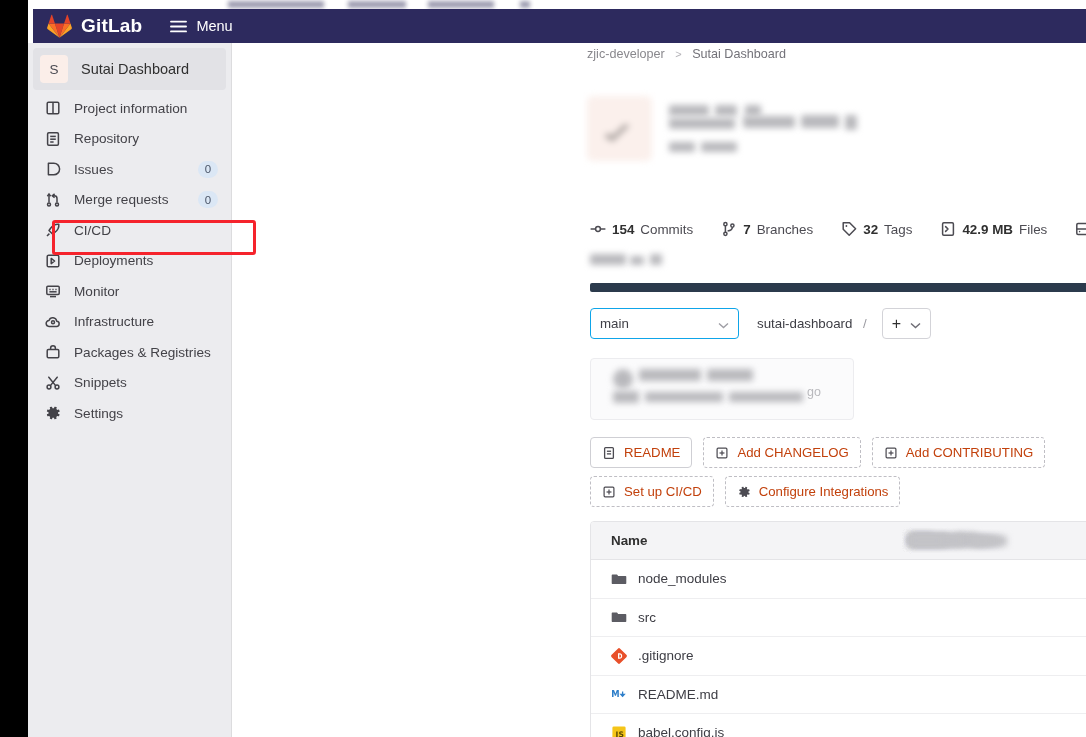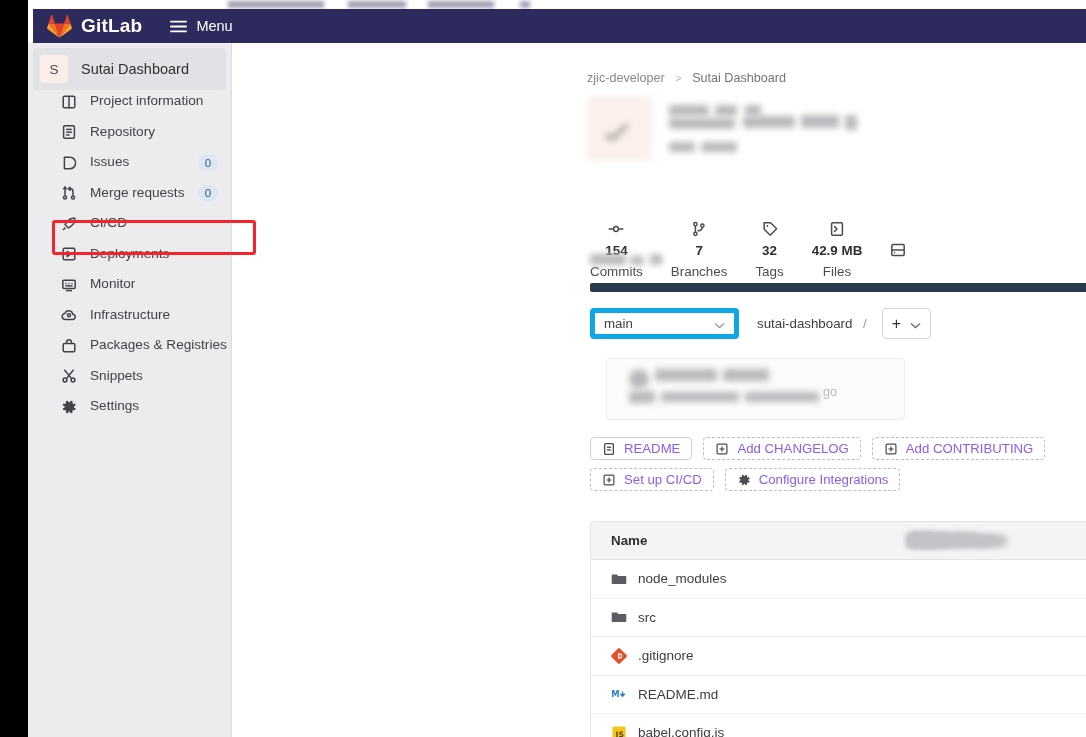--- a/index.html
+++ b/index.html
@@ -62,22 +62,22 @@
     color: #4a4a52; font-size: 13.5px; display: flex;
     align-items: center; justify-content: center; flex: 0 0 auto;
   }
   .proj-name {
     margin-left: 13px; font-size: 14.5px; color: #303030; font-weight: 400;
     white-space: nowrap;
   }
 
   .navlist { margin-top: 3px; }
   .navitem {
-    position: relative; display: flex; 
-    height: 30.5px; padding: 0 13px 0 32px; cursor: pointer;
+    position: relative; display: flex; align-items: center;
+    height: 30.5px; padding: 0 13px 0 16px; cursor: pointer;
   }
   .navitem .ico {
     width: 17px; height: 17px; flex: 0 0 17px; display: flex;
     align-items: center; justify-content: center; color: #434248;
   }
   .navitem .ico svg { display: block; }
   .navitem .lbl {
     margin-left: 13px; font-size: 13.6px; color: #434248; white-space: nowrap;
   }
   .badge {
@@ -91,21 +91,21 @@
     border: 3px solid #f5232c; border-radius: 3px;
     pointer-events: none; z-index: 6;
   }
 
   
   .main {
     position: absolute; left: 204px; top: 43px;
     width: 854px; height: 694px; background: #fff; overflow: hidden;
   }
   .crumbs {
-    position: absolute; left: 355px; top: 28px;
+    position: absolute; left: 355px; top: 4px;
     font-size: 12.6px; color: #89888d; white-space: nowrap;
   }
   .crumbs .sep { margin: 0 7px; color: #b5b4b9; font-size: 11px; }
   .crumbs .cur { color: #737279; }
 
   
   .projhdr { position: absolute; left: 355px; top: 53px; }
   .blur-av {
     position: absolute; left: 0; top: 0; width: 65px; height: 65px;
     border-radius: 6px; background: #fbf0ec; filter: blur(3px);
@@ -118,72 +118,72 @@
   .blur-line {
     position: absolute; background: #b9b9bd; filter: blur(3.2px);
     border-radius: 2px;
   }
 
   .stats {
     position: absolute; left: 358px; top: 178px;
     display: flex; align-items: center; gap: 28px;
     font-size: 13.4px; color: #4c4b52; white-space: nowrap;
   }
-  .stat { display: flex; align-items: center; gap: 6px; flex-direction: column; }
+  .stat { display: flex; align-items: center; gap: 6px; }
   .stat b { font-weight: 700; color: #303030; }
   .stat svg { display: block; }
 
   .langbar {
     position: absolute; left: 358px; top: 240px; width: 700px; height: 9px;
     background: #2b3a4c; border-radius: 2px;
   }
 
   
   .branchrow {
     position: absolute; left: 358px; top: 265px;
     display: flex; align-items: center;
   }
   .branch-select {
-    width: 149px; height: 31px; border: 5px solid #0ea5e9; border-radius: 4px;
+    width: 149px; height: 31px; border: 1px solid #0ea5e9; border-radius: 4px;
     background: #fff; display: flex; align-items: center;
     padding: 0 9px; cursor: pointer;
   }
   .branch-select .t { font-size: 13.3px; color: #404047; }
   .branch-select .cv { margin-left: auto; color: #9e9da4; }
   .pathtxt {
     margin-left: 18px; font-size: 13.3px; color: #3d3d44; white-space: nowrap;
   }
   .pathtxt .slash { color: #9b9aa1; margin-left: 7px; }
   .plusbtn {
     margin-left: 15px; height: 31px; padding: 0 9px;
     border: 1px solid #d3d3d8; border-radius: 4px; background: #fff;
     display: flex; align-items: center; gap: 9px; cursor: pointer;
   }
   .plusbtn .p { font-size: 16px; color: #303030; line-height: 1; }
   .plusbtn .cv { color: #6e6d75; }
 
   
   .commitcard {
-    position: absolute; left: 374px; top: 315px; width: 299px; height: 62px;
+    position: absolute; left: 358px; top: 315px; width: 264px; height: 62px;
     background: #fbfbfc; border: 1px solid #ececef; border-radius: 4px;
   }
   .commitcard .go {
     position: absolute; left: 216px; top: 26px;
     font-size: 12.5px; color: #b9b9bd; filter: blur(.4px);
   }
 
   
   .actions {
     position: absolute; left: 358px; top: 394px; width: 700px;
   }
   .arow { display: flex; align-items: center; gap: 11px; margin-bottom: 8px; }
   .abtn {
-    height: 23px; padding: 0 11px; border-radius: 4px; background: #fff;
+    height: 31px; padding: 0 11px; border-radius: 4px; background: #fff;
     display: flex; align-items: center; gap: 8px; cursor: pointer;
-    font-size: 13.2px; color: #8b5cf6; white-space: nowrap;
+    font-size: 13.2px; color: #c2410c; white-space: nowrap;
     border: 1px dashed #bfbec4;
   }
   .abtn.solid { border: 1px solid #cfcfd4; }
   .abtn svg { display: block; flex: 0 0 auto; }
 
   
   .filetable {
     position: absolute; left: 358px; top: 478px; width: 700px;
     border: 1px solid #e4e4e7; border-radius: 4px 4px 0 0;
     background: #fff; overflow: hidden;

